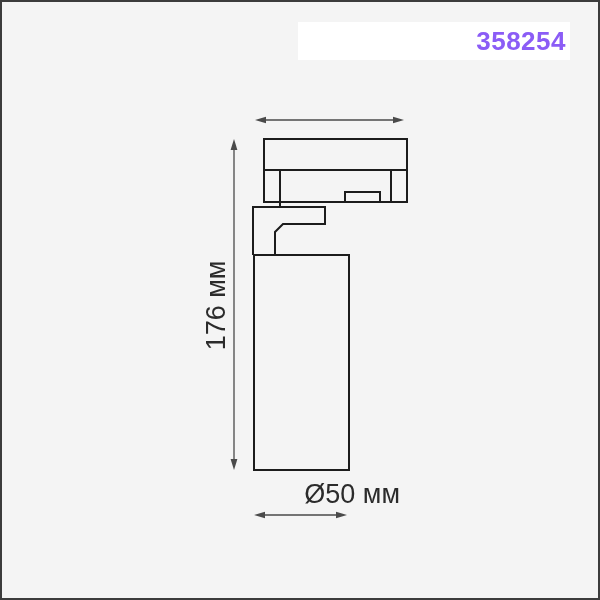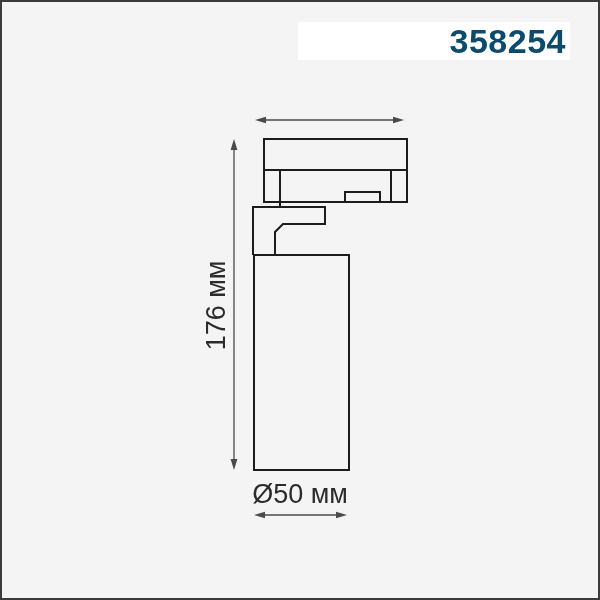--- a/index.html
+++ b/index.html
@@ -24,42 +24,42 @@
     width: 272px;
     height: 38px;
     background: #ffffff;
     display: flex;
     align-items: center;
     justify-content: flex-end;
     padding-right: 4px;
     box-sizing: border-box;
   }
   .code-text {
-    font-size: 34px;
+    font-size: 26px;
     font-weight: 700;
-    color: #0c4a6e;
+    color: #8b5cf6;
     letter-spacing: 0.5px;
     line-height: 1;
   }
   svg.drawing {
     position: absolute;
     left: 0;
     top: 0;
   }
   .dim-label {
     position: absolute;
     color: #2b2b2b;
     font-size: 27px;
     font-weight: 400;
     text-align: center;
     white-space: nowrap;
     line-height: 1;
   }
   .dim-top    { left: 224px; top: 86px;  width: 200px; }
-  .dim-bottom { left: 198px; top: 479px; width: 200px; }
+  .dim-bottom { left: 198px; top: 479px; width: 200px; text-align: right; }
   .dim-left {
     left: 144px;
     top: 290px;
     width: 140px;
     height: 27px;
     transform: rotate(-90deg);
     transform-origin: center;
   }
 </style>
 </head>

